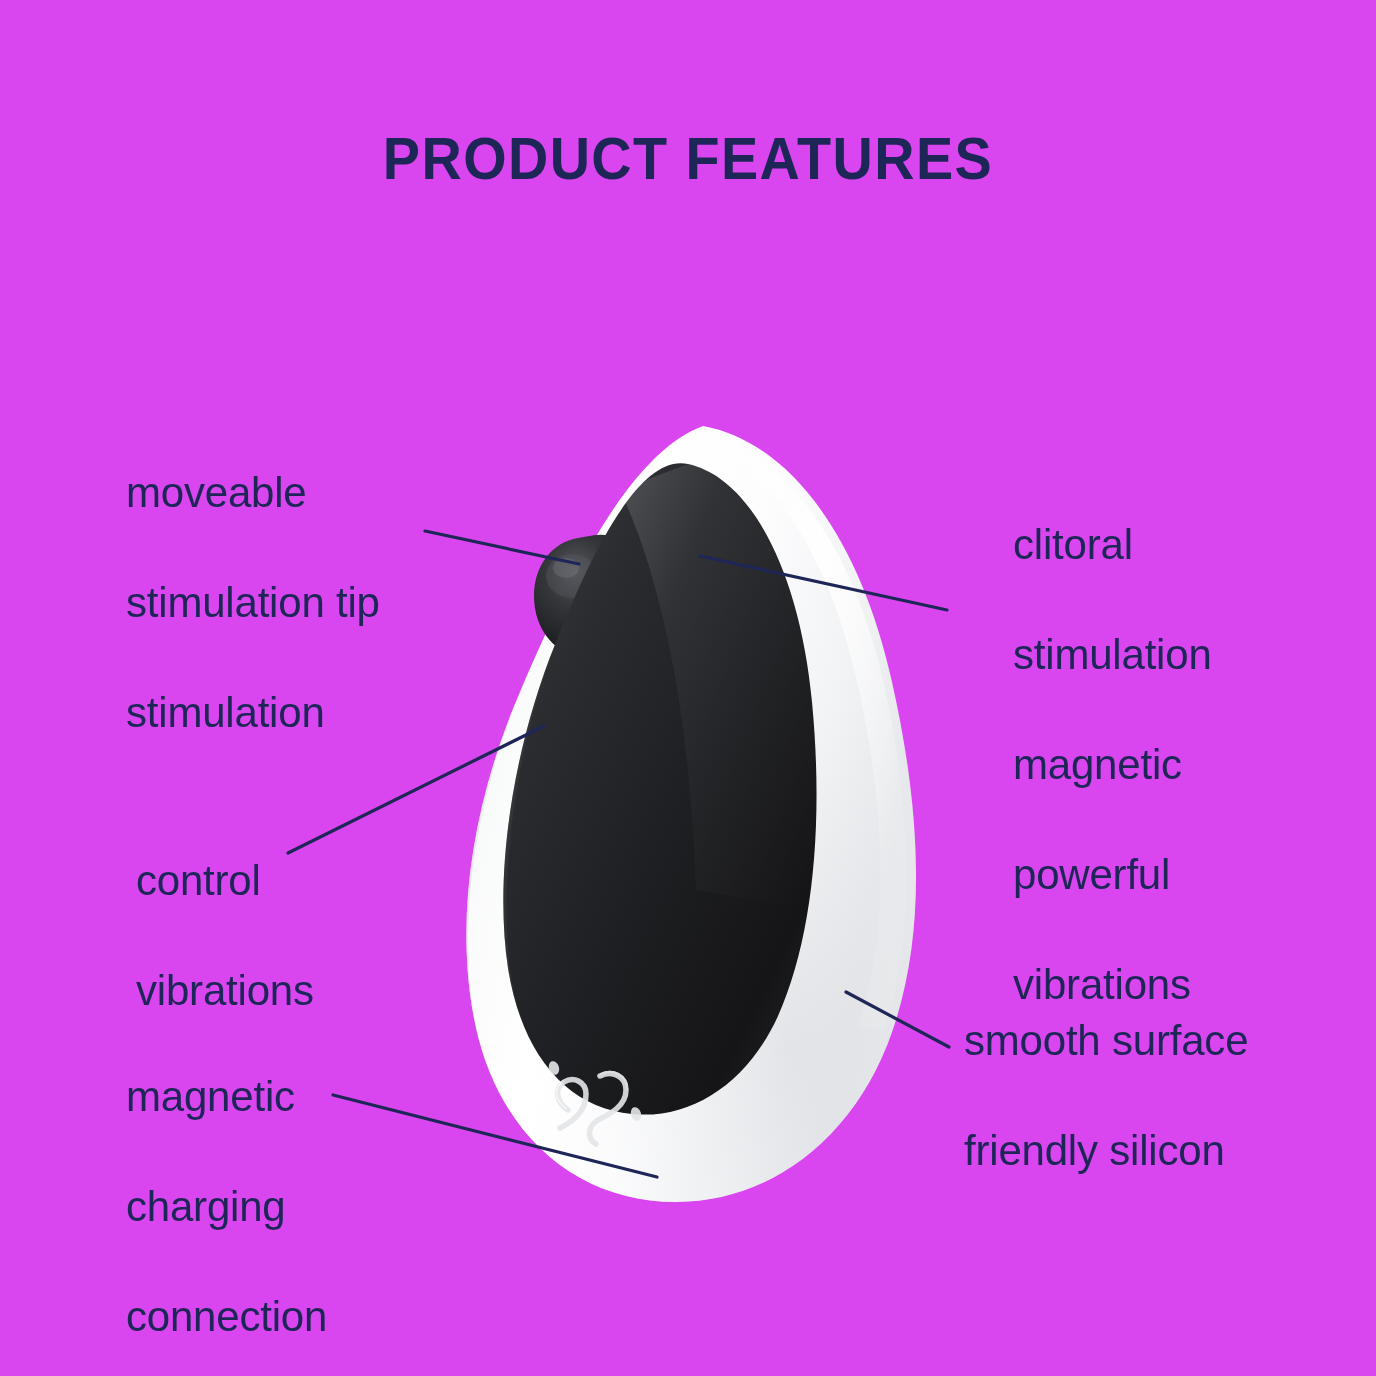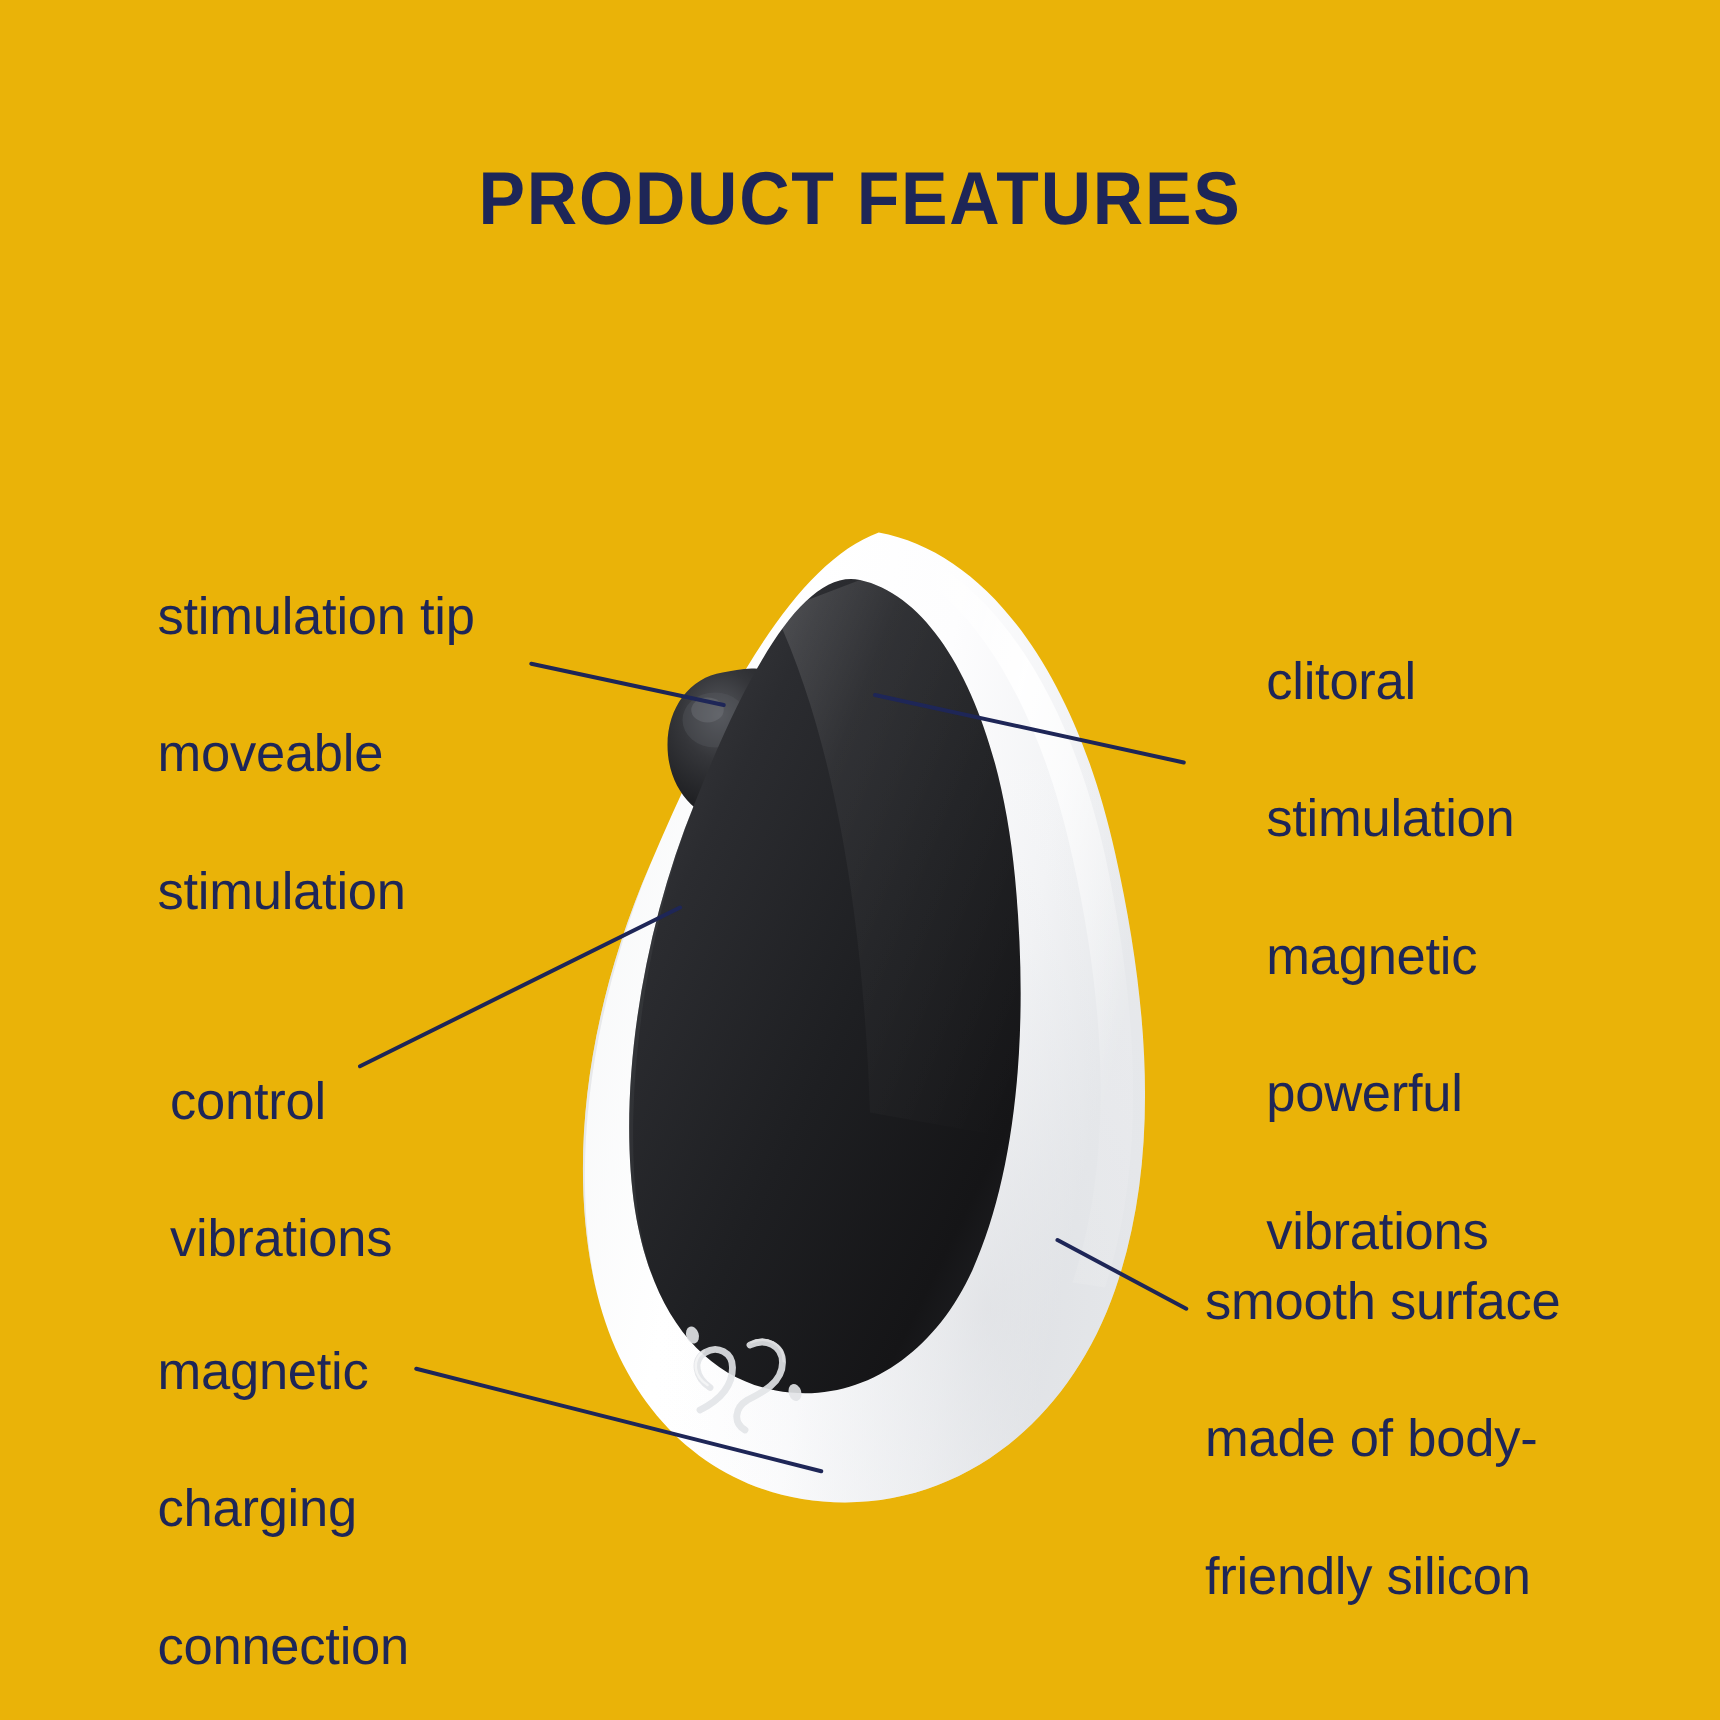--- a/index.html
+++ b/index.html
@@ -7,21 +7,21 @@
     padding: 0;
     background: #ffffff;
   }
   body {
     font-family: "Liberation Sans", sans-serif;
   }
   #stage {
     position: relative;
     width: 1376px;
     height: 1376px;
-    background: #eab308;
+    background: #d946ef;
     overflow: hidden;
   }
 
   
   #title {
     position: absolute;
     left: 0;
     top: 124px;
     width: 1376px;
     text-align: center;
@@ -231,22 +231,22 @@
     <g stroke="#1e2657" stroke-width="3.2" fill="none" stroke-linecap="round">
       <line x1="425" y1="531" x2="579" y2="564"></line>
       <line x1="700" y1="556" x2="947" y2="610"></line>
       <line x1="288" y1="853" x2="544" y2="726"></line>
       <line x1="333" y1="1095" x2="657" y2="1177"></line>
       <line x1="846" y1="992" x2="949" y2="1047"></line>
     </g>
   </svg>
 
   <div class="callout" id="label-moveable">
+    <span class="ln">moveable</span>
     <span class="ln">stimulation tip</span>
-    <span class="ln">moveable</span>
     <span class="ln">stimulation</span>
   </div>
 
   <div class="callout" id="label-control">
     <span class="ln">control</span>
     <span class="ln">vibrations</span>
   </div>
 
   <div class="callout" id="label-magnetic">
     <span class="ln">magnetic</span>
@@ -257,17 +257,16 @@
   <div class="callout" id="label-clitoral">
     <span class="ln">clitoral</span>
     <span class="ln">stimulation</span>
     <span class="ln">magnetic</span>
     <span class="ln">powerful</span>
     <span class="ln">vibrations</span>
   </div>
 
   <div class="callout" id="label-smooth">
     <span class="ln">smooth surface</span>
-    <span class="ln">made of body-</span>
     <span class="ln">friendly silicon</span>
   </div>
 
 </div>
 
 </body></html>

